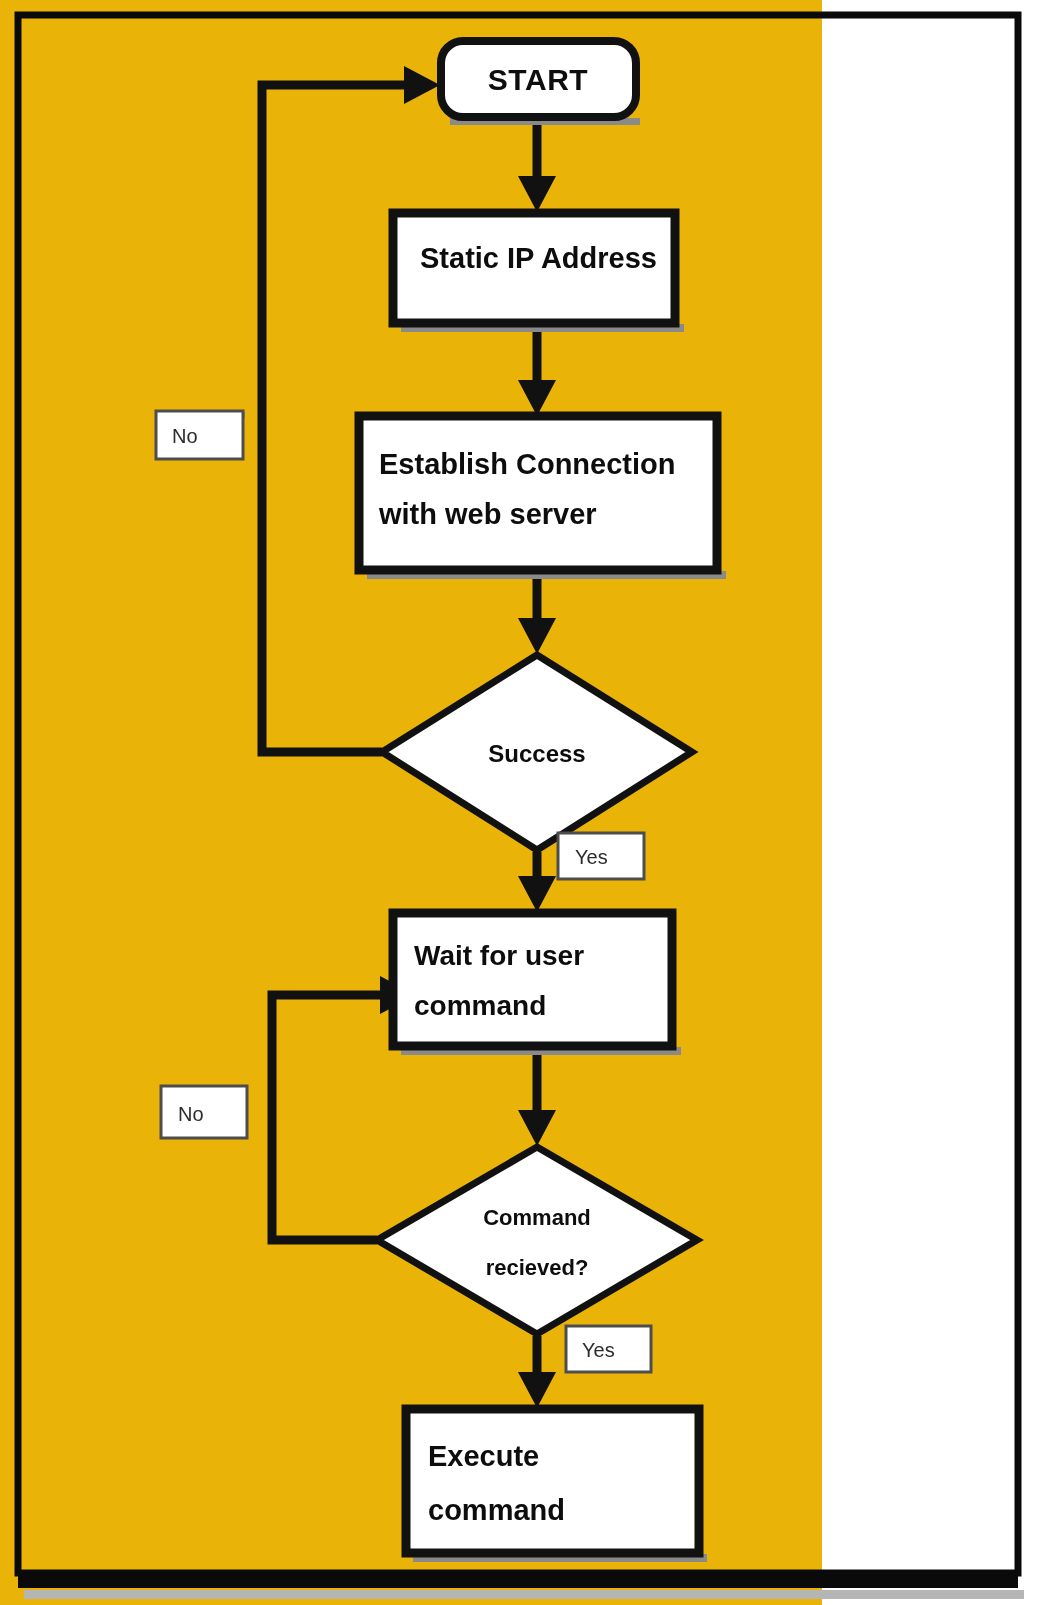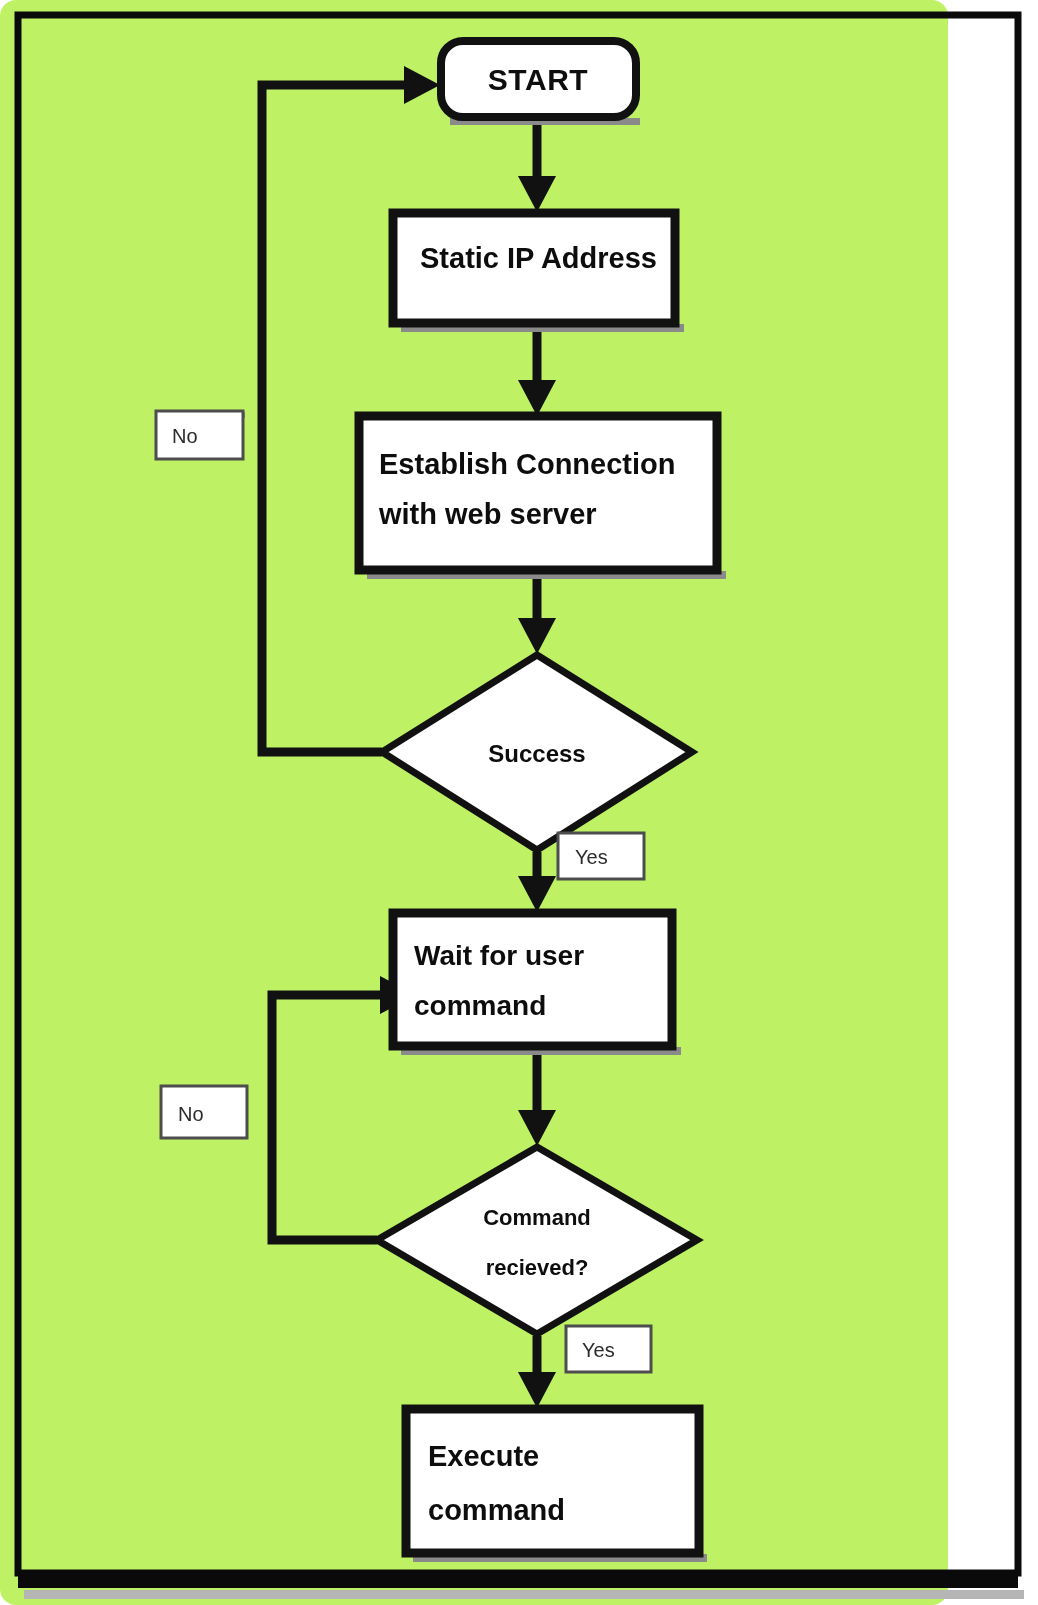--- a/index.html
+++ b/index.html
@@ -12,24 +12,23 @@
     width: 1038px;
     height: 1605px;
     font-family: "Liberation Sans", sans-serif;
     position: relative;
     overflow: hidden;
   }
   #flowchart-root {
     position: absolute;
     left: 0;
     top: 0;
-    width: 948px;
+    width: 822px;
     height: 1605px;
-    background: #bef264;
-    border-radius: 16px;
+    background: #eab308;
   }
   svg#flow-svg {
     display: block;
     width: 1038px;
     height: 1605px;
   }
   .node-shape {
     fill: #ffffff;
     stroke: #111111;
   }

